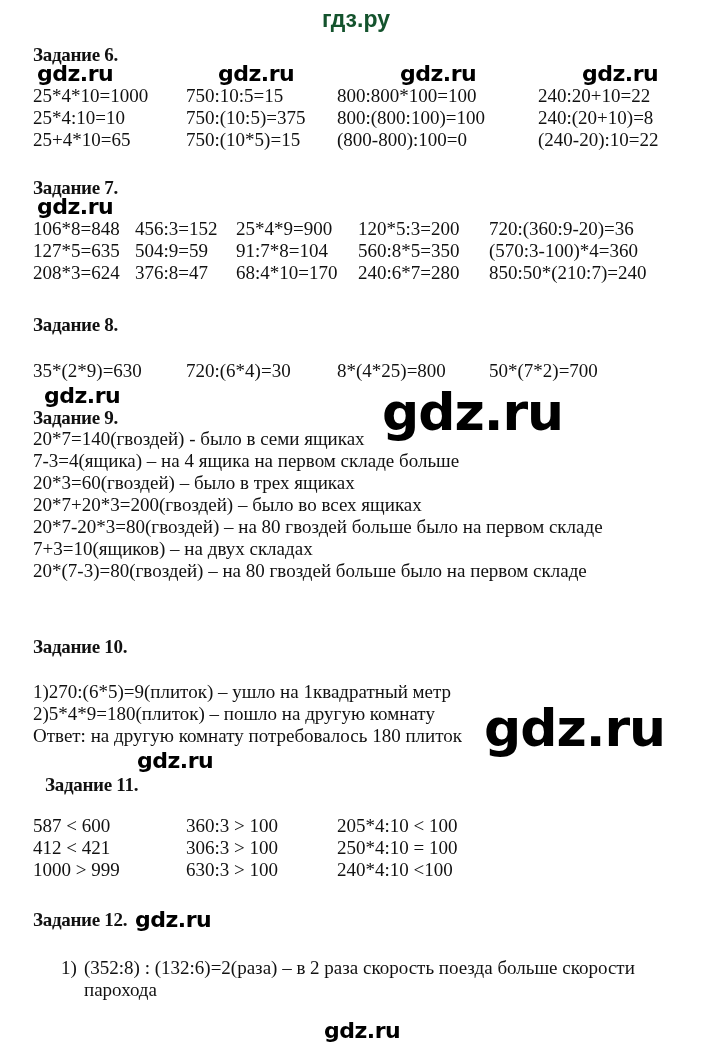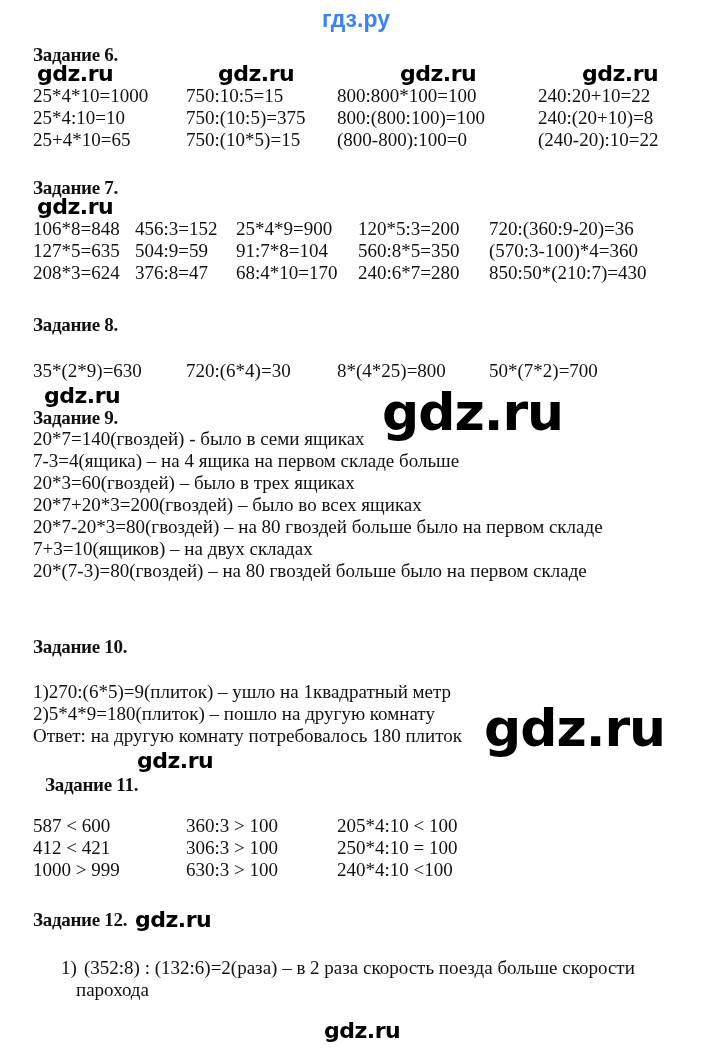--- a/index.html
+++ b/index.html
@@ -3,21 +3,21 @@
 <meta charset="utf-8">
 <style>
   html, body { margin: 0; padding: 0; background: #ffffff; }
   body { width: 720px; height: 1050px; position: relative; overflow: hidden; color: #111; }
   .abs { position: absolute; white-space: nowrap; }
   .serif { font-family: "Liberation Serif", "DejaVu Serif", serif; font-size: 19px; line-height: 22px; }
   .heading { font-family: "Liberation Serif", "DejaVu Serif", serif; font-weight: bold; font-size: 19px; letter-spacing: -0.3px; }
   .wm { font-family: "DejaVu Sans", "Liberation Sans", sans-serif; font-weight: bold; color: #000; letter-spacing: -0.5px; text-align: center; }
   .wm-sm { font-size: 22px; }
   .wm-lg { font-size: 52px; letter-spacing: -1px; }
-  .site-title { font-family: "Liberation Sans", "DejaVu Sans", sans-serif; font-size: 23px; font-weight: bold; color: #3b82f6; }
+  .site-title { font-family: "Liberation Sans", "DejaVu Sans", sans-serif; font-size: 23px; font-weight: bold; color: #14532d; }
 </style>
 </head>
 <body>
 
 <div class="abs site-title" style="left:322px; top:6px;">гдз.ру</div>
 
 <div class="abs heading" style="left:33px; top:44px;">Задание 6.</div>
 <div class="abs wm wm-sm" style="left:37px; top:61px;">gdz.ru</div>
 <div class="abs wm wm-sm" style="left:218px; top:61px;">gdz.ru</div>
 <div class="abs wm wm-sm" style="left:400px; top:61px;">gdz.ru</div>
@@ -63,21 +63,21 @@
   <div>68:4*10=170</div>
 </div>
 <div class="abs serif" style="left:358px; top:218px;">
   <div>120*5:3=200</div>
   <div>560:8*5=350</div>
   <div>240:6*7=280</div>
 </div>
 <div class="abs serif" style="left:489px; top:218px;">
   <div>720:(360:9-20)=36</div>
   <div>(570:3-100)*4=360</div>
-  <div>850:50*(210:7)=430</div>
+  <div>850:50*(210:7)=240</div>
 </div>
 
 <div class="abs heading" style="left:33px; top:314px;">Задание 8.</div>
 <div class="abs serif" style="left:33px; top:360px;">35*(2*9)=630</div>
 <div class="abs serif" style="left:186px; top:360px;text-align:right;">720:(6*4)=30</div>
 <div class="abs serif" style="left:337px; top:360px;">8*(4*25)=800</div>
 <div class="abs serif" style="left:489px; top:360px;">50*(7*2)=700</div>
 
 <div class="abs wm wm-sm" style="left:44px; top:383px;">gdz.ru</div>
 <div class="abs wm wm-lg" style="left:382px; top:382px;">gdz.ru</div>
@@ -116,15 +116,15 @@
 <div class="abs serif" style="left:337px; top:815px;">
   <div>205*4:10 &lt; 100</div>
   <div>250*4:10 = 100</div>
   <div>240*4:10 &lt;100</div>
 </div>
 
 <div class="abs heading" style="left:33px; top:909px;">Задание 12.</div>
 <div class="abs wm wm-sm" style="left:135px; top:907px;">gdz.ru</div>
 <div class="abs serif" style="left:61px; top:957px;">1)</div>
 <div class="abs serif" style="left:84px; top:957px;">(352:8) : (132:6)=2(раза) – в 2 раза скорость поезда больше скорости</div>
-<div class="abs serif" style="left:76px; top:979px;">парохода</div>
+<div class="abs serif" style="left:84px; top:979px;">парохода</div>
 
 <div class="abs wm wm-sm" style="left:324px; top:1018px;">gdz.ru</div>
 
 </body></html>

